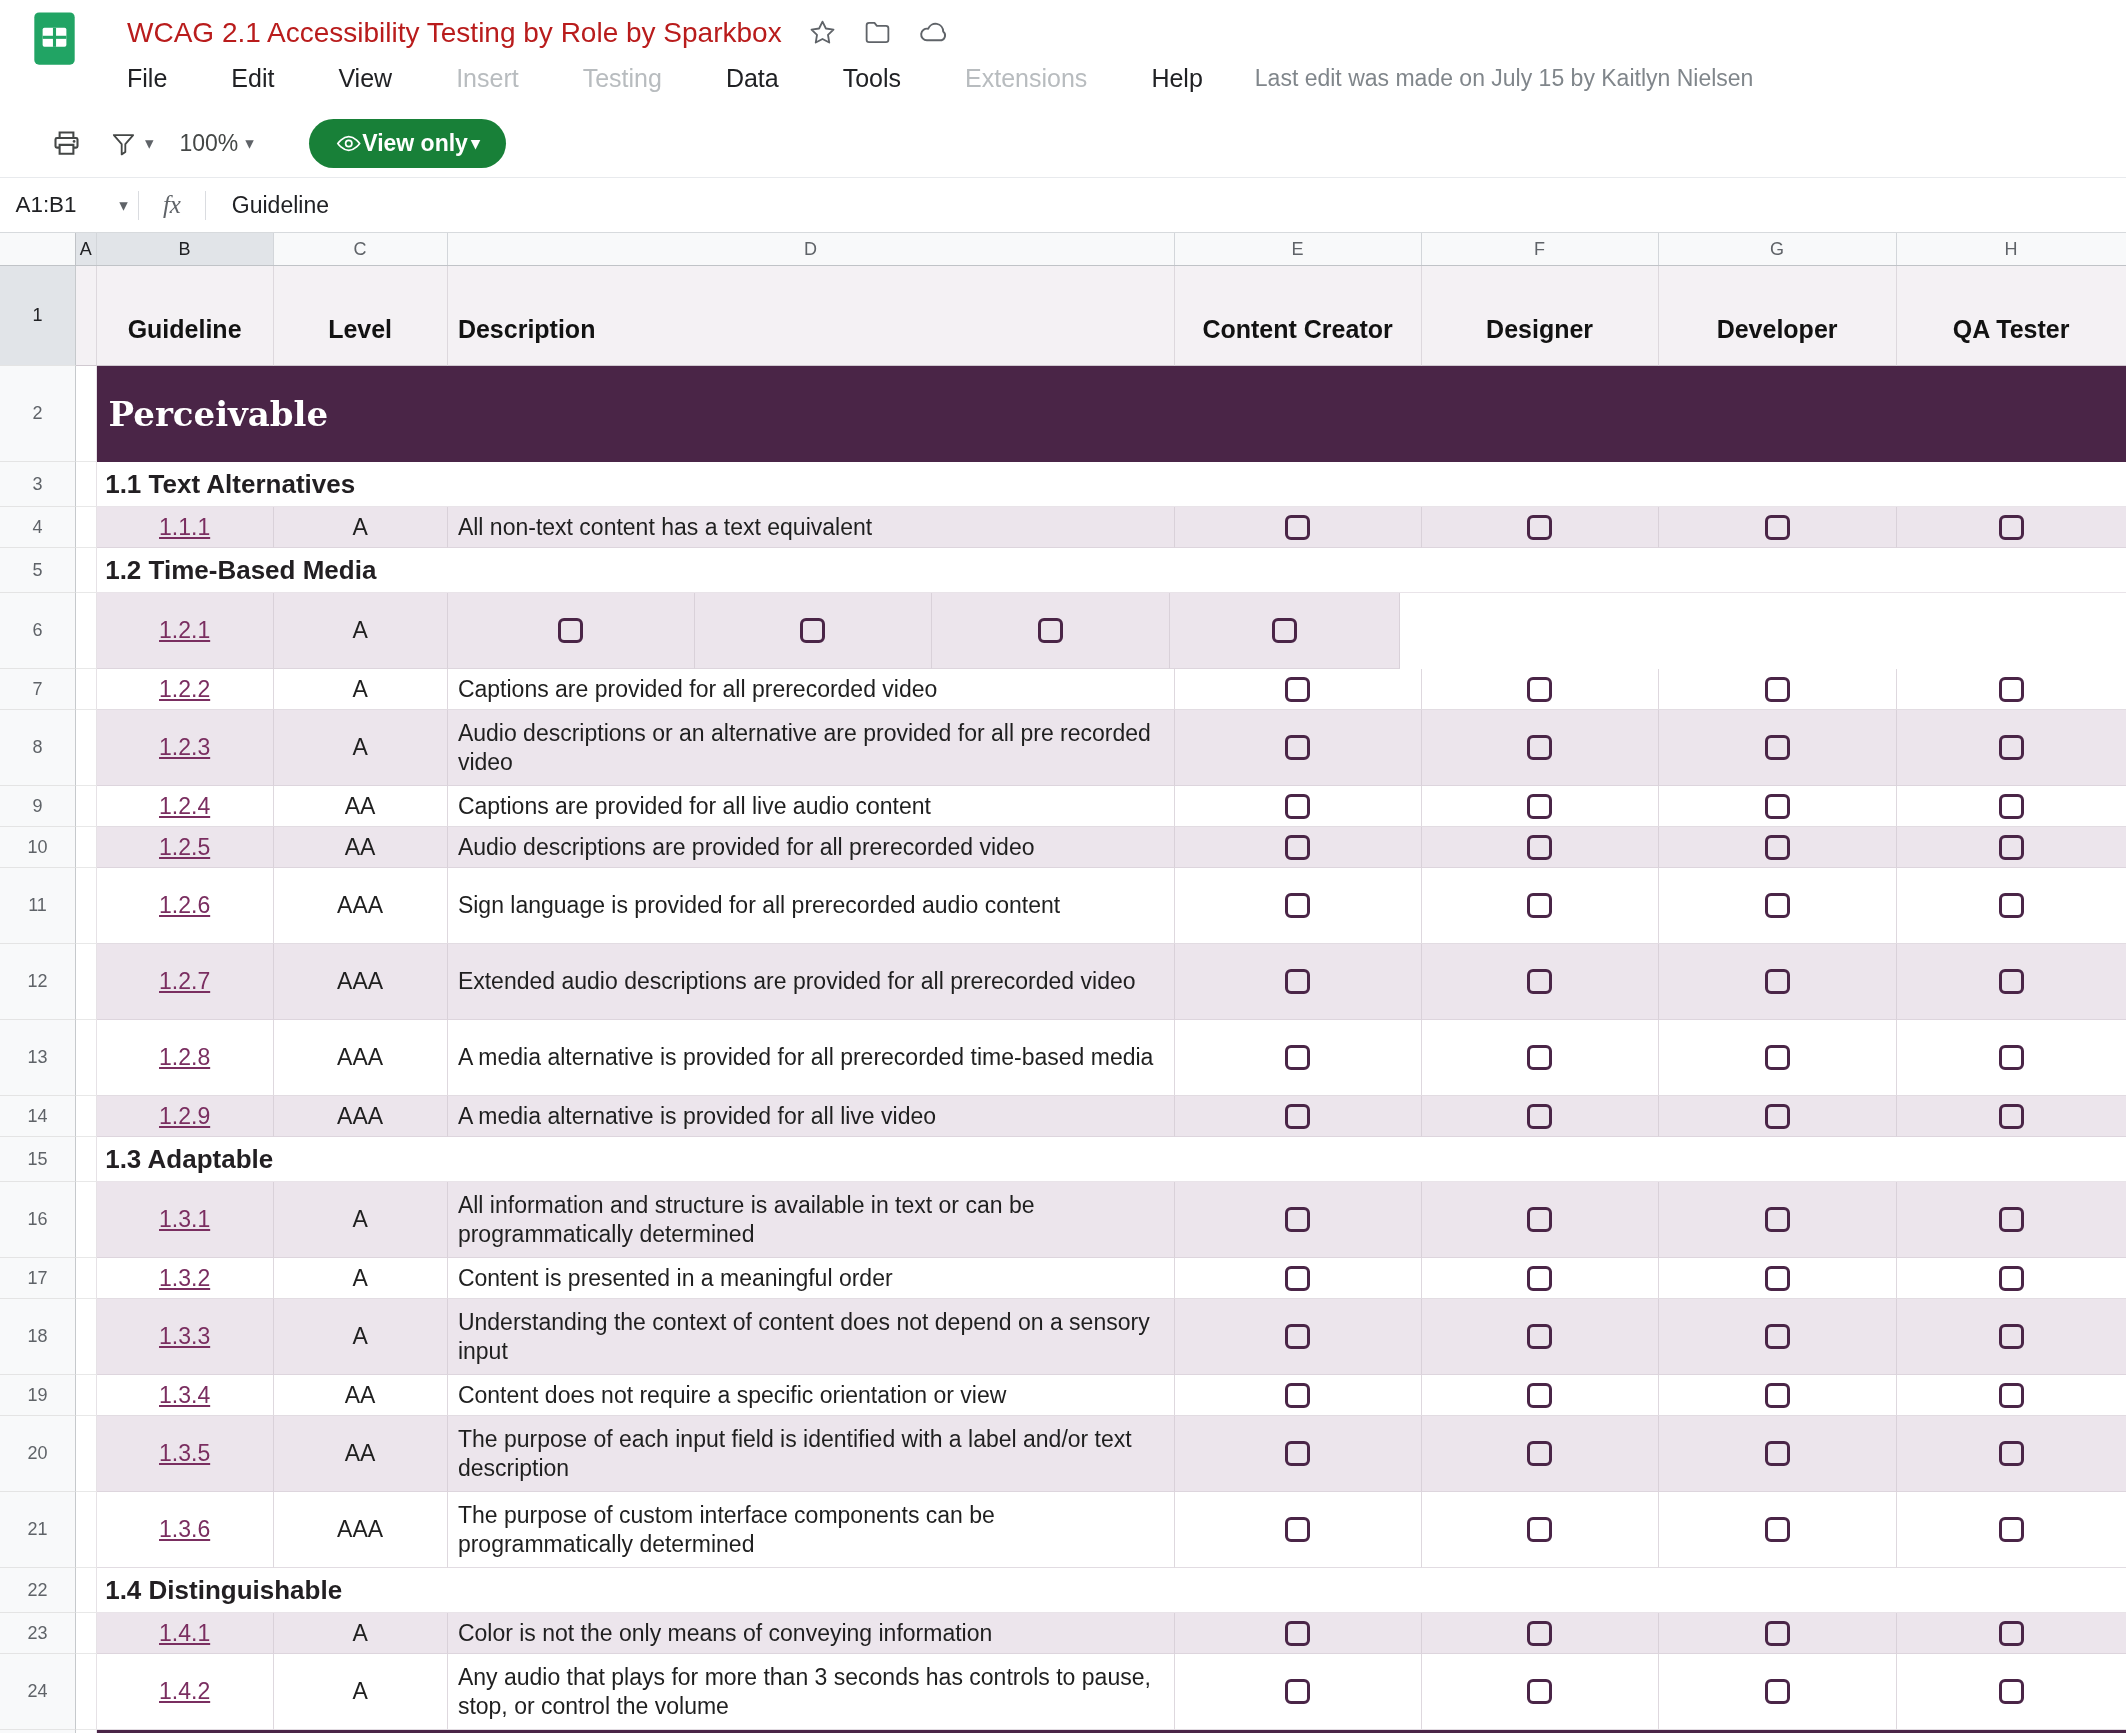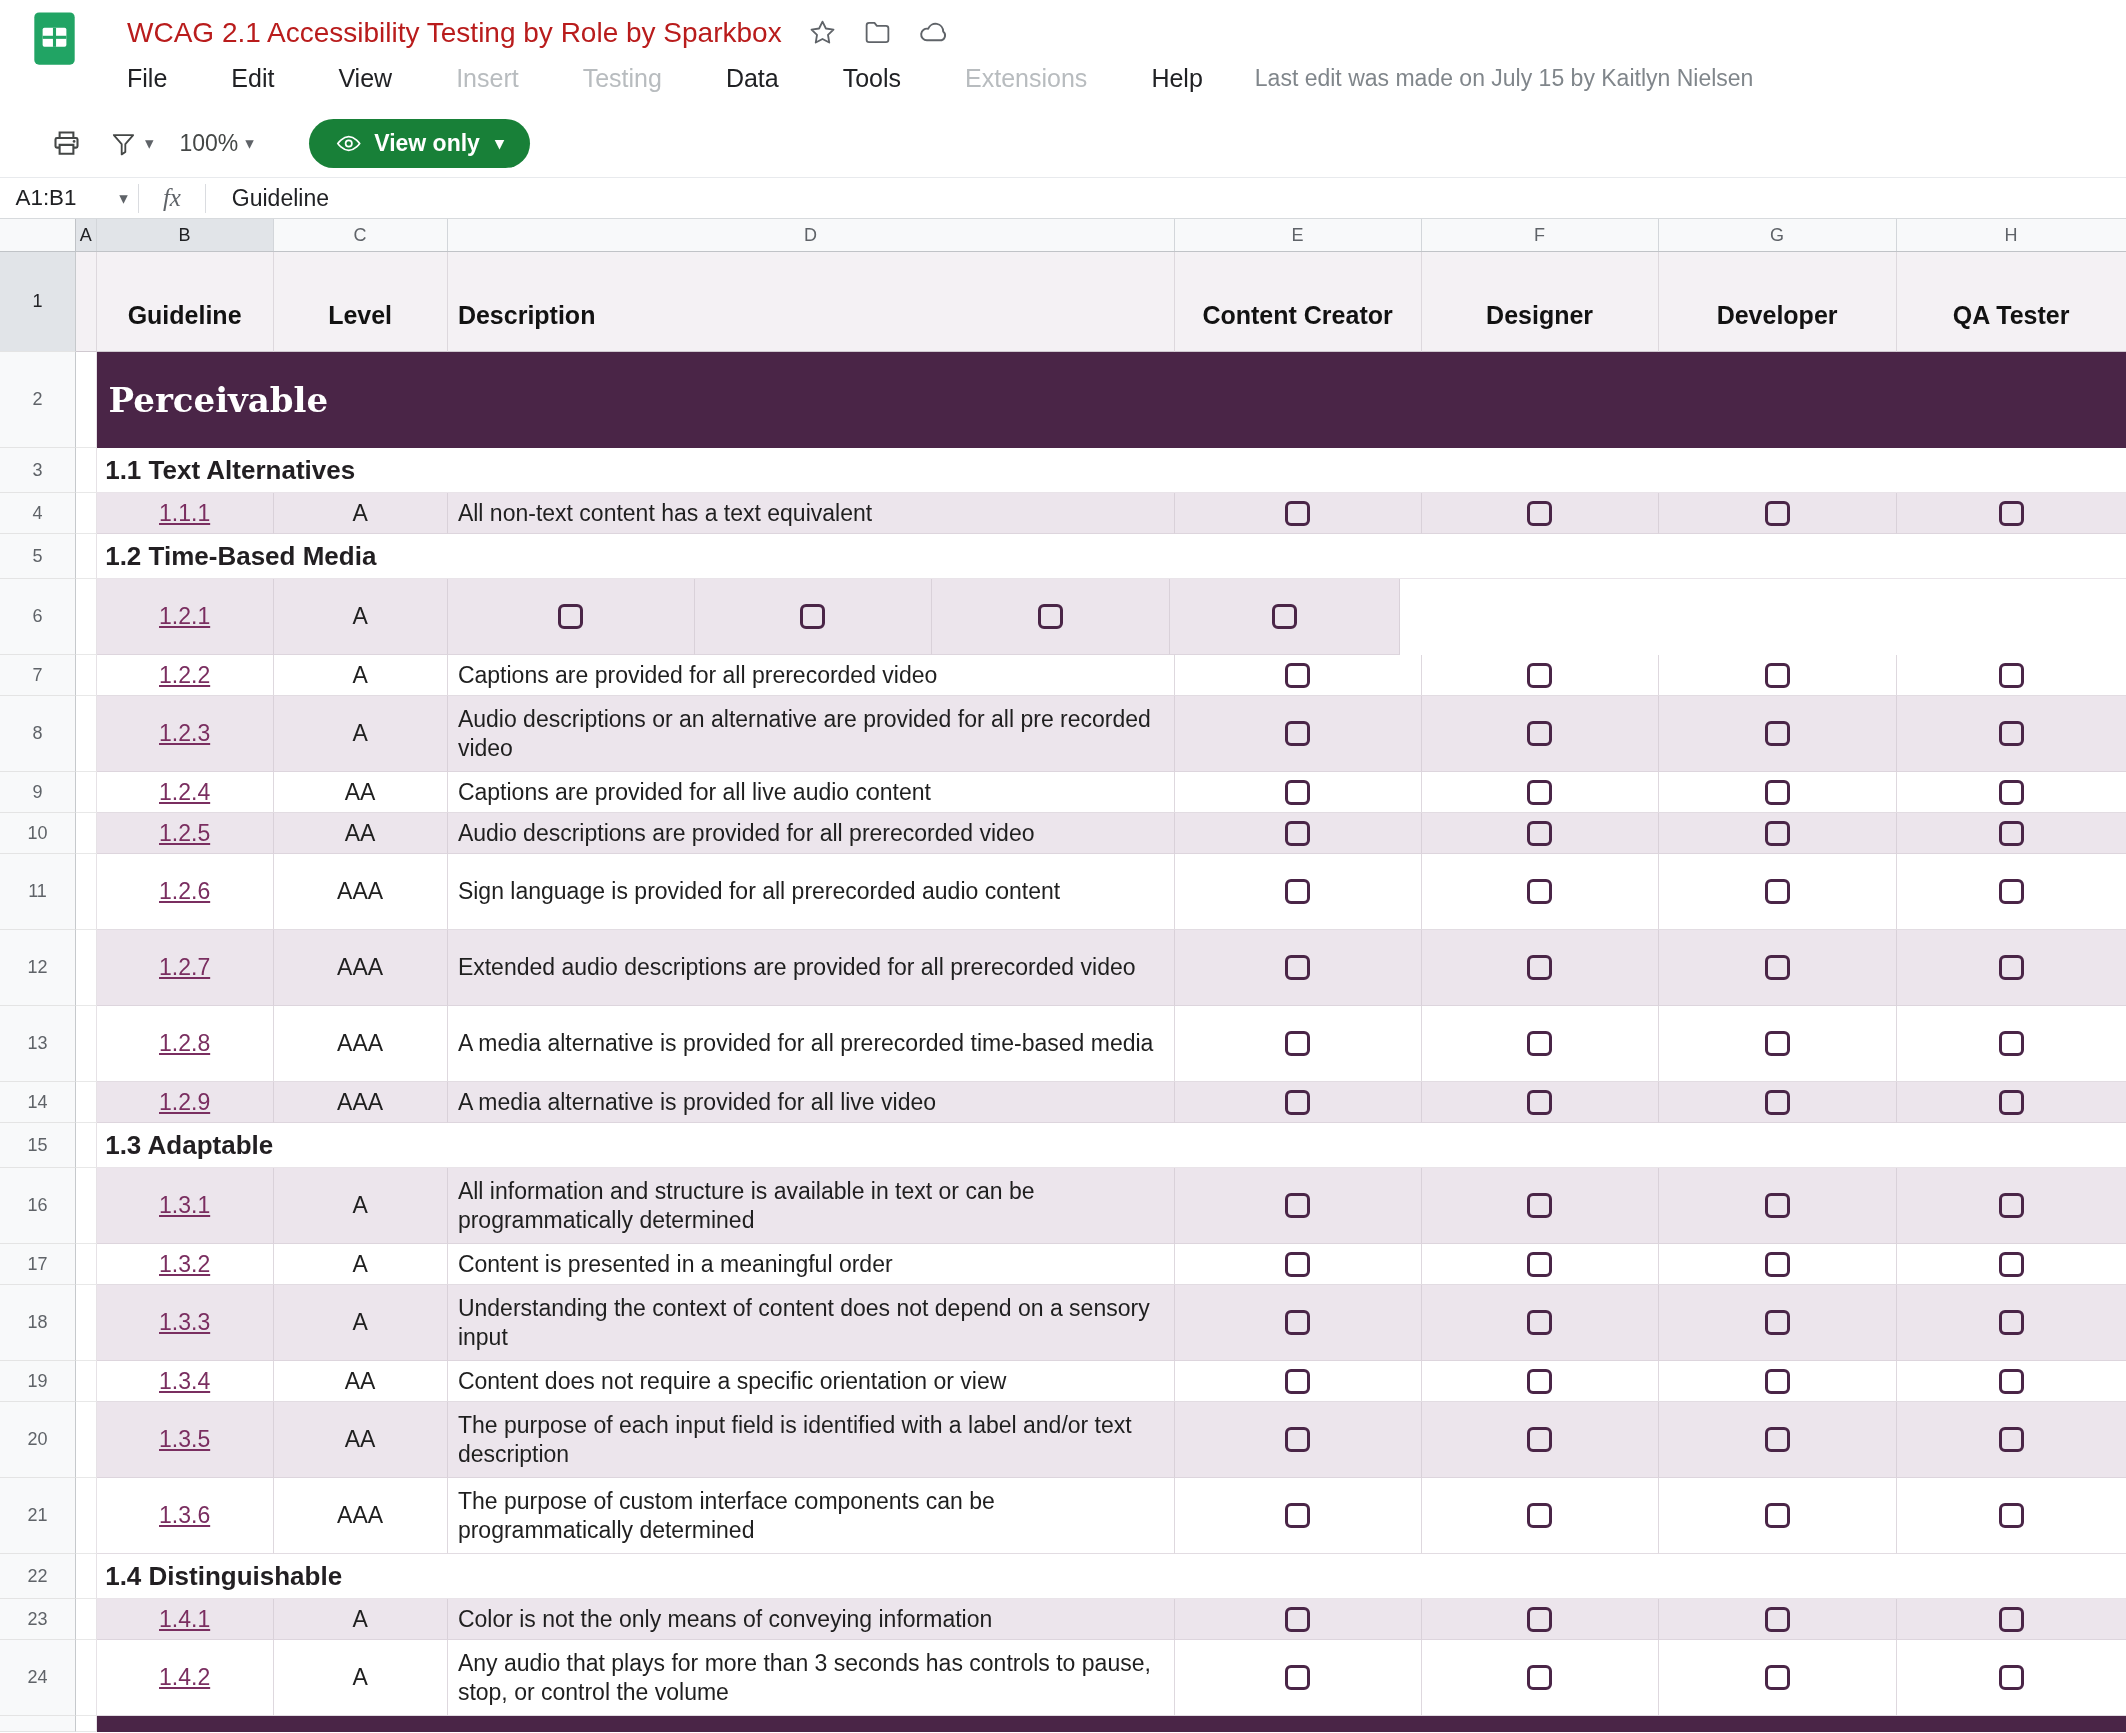--- a/index.html
+++ b/index.html
@@ -16,27 +16,27 @@
   #menu-items { display:flex; align-items:center;gap:40px; }
   .menu-item { font-size:25px; color:#202124; padding:6.9px 12px; border-radius:6.9px; cursor:pointer; white-space:nowrap; }
   .menu-item.disabled { color:#b8bcbf; cursor:default; }
   .last-edit { margin-left:40px; font-size:23px; color:#80868b; white-space:nowrap; }
 
   
   .toolbar { height:67px; display:flex; align-items:center; padding-left:50px; background:#fff; }
   .tool-btn { display:flex; align-items:center; margin-right:26px; cursor:pointer; }
   .caret { font-size:17px; color:#5f6368; margin-left:6.9px; }
   .zoom-label { font-size:23px; color:#444746; }
-  .pill { display:flex; align-items:center; gap:12px; margin-left:29px;
+  .pill { display:flex; align-items:center; margin-left:29px;
     background:var(--green,#188038); color:#fff; border-radius:34px; padding:11.2px 26px;
     font-size:23px; font-weight:bold; cursor:pointer; }
   .pill .caret { color:#fff; margin-left:3.4px; }
 
   
-  .formula-bar { height:42px; border-top:0.9px solid #e8eaed; border-bottom:0.9px solid #d7dadd;
+  .formula-bar { height:56px; border-top:0.9px solid #e8eaed; border-bottom:0.9px solid #d7dadd;
     display:flex; align-items:center; background:#fff; }
   .name-box { width:138px; padding:0 10.3px 0 15.5px; display:flex; align-items:center;
     justify-content:space-between; font-size:22.4px; color:#202124; cursor:pointer; }
   .fbar-div { width:0.9px; height:29px; background:#dadce0; }
   .fx { margin:0 24px; font-size:25px; color:#5f6368; font-family:"Liberation Serif", serif; font-style:italic; }
   .formula-text { margin-left:26px; font-size:23px; color:#202124; }
 
   
   .c-gutter { width:76px; flex:none; }
   .c-a { width:20.6px; flex:none; }

